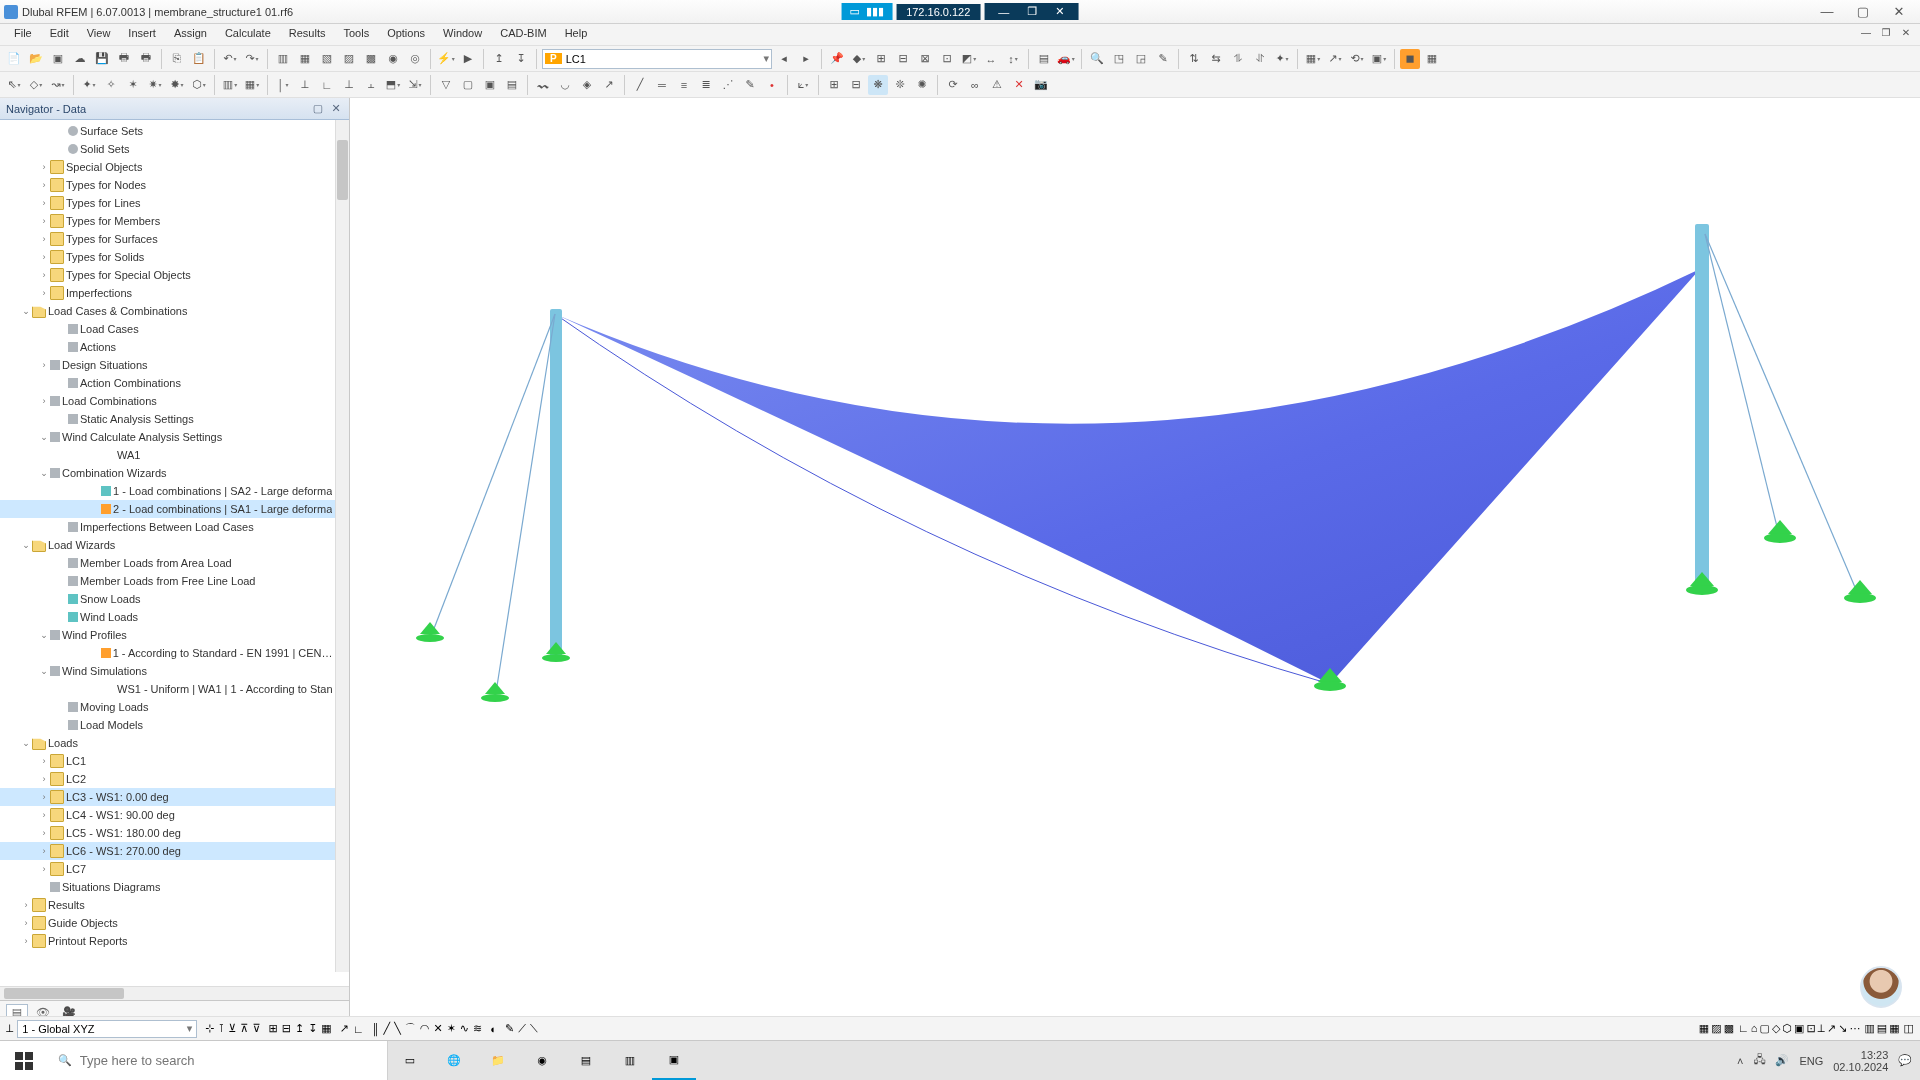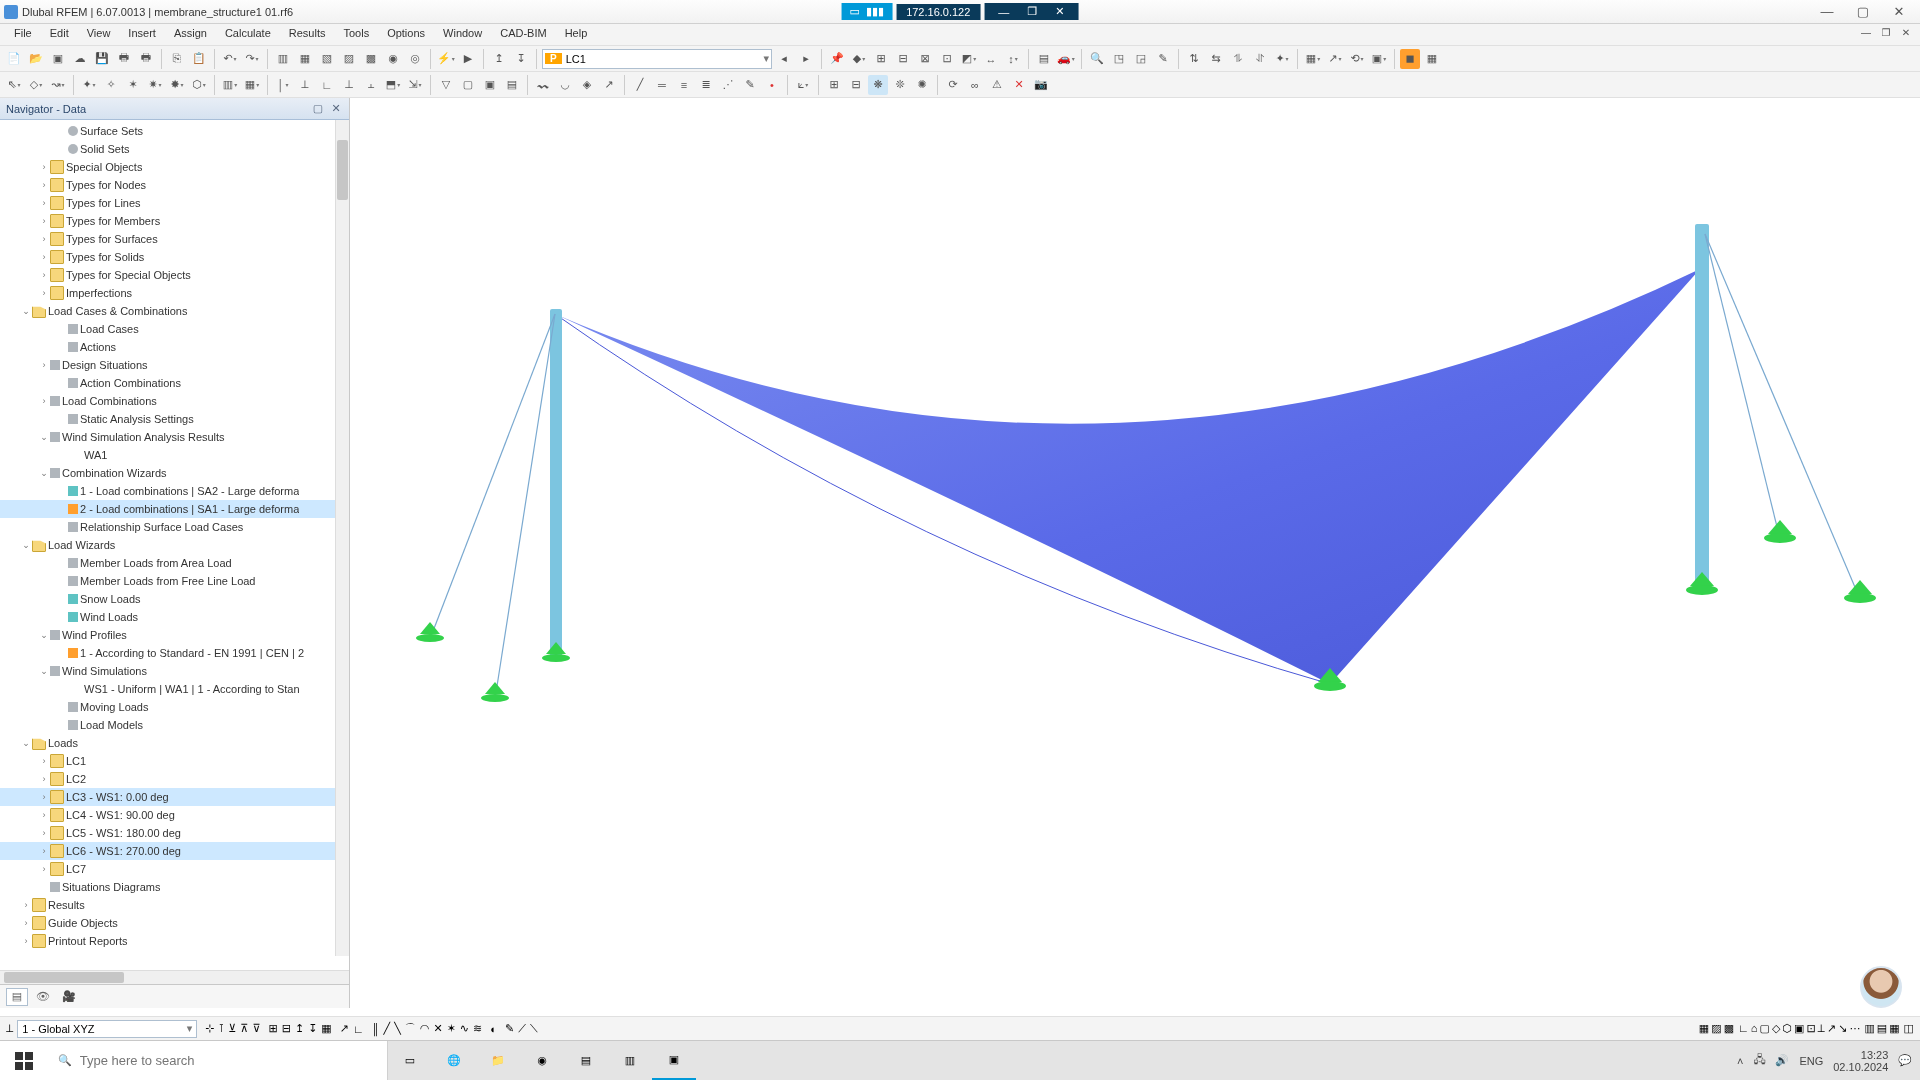--- a/index.html
+++ b/index.html
@@ -28,21 +28,21 @@
 .toolrow { height: 26px; background: #f4f4f4; border-bottom: 1px solid #e0e0e0; display: flex; align-items: center; padding: 0 4px; gap: 2px; }
 .toolrow .tbtn { width: 20px; height: 20px; display:flex; align-items:center; justify-content:center; border:1px solid transparent; border-radius:2px; color:#555;}
 .toolrow .tbtn.drop::after{content:"▾"; font-size:6px; margin-left:1px; color:#777;}
 .toolrow .sep { width:1px; height:20px; background:#ccc; margin:0 3px;}
 .toolrow .lc-select { display:flex; align-items:center; height:20px; border:1px solid #aebfd0; background:#fff; padding:0 2px; width:230px;}
 .toolrow .lc-select .p-badge { background:#ffa500; color:#fff; font-weight:bold; padding:0 5px; margin-right:4px; font-size:10px;}
 .toolrow .lc-select .lc-text { flex:1;}
 .toolrow .lc-select .dd { color:#777;}
 
 
-.navigator { position:absolute; left:0; top:98px; width:350px; bottom:72px; background:#fff; border-right:1px solid #c8c8c8; display:flex; flex-direction:column;}
+.navigator { position:absolute; left:0; top:98px; width:350px; bottom:56px; background:#fff; border-right:1px solid #c8c8c8; display:flex; flex-direction:column;}
 .navigator-header { height:22px; background:linear-gradient(#e8eef6,#d6e2f0); border-bottom:1px solid #a8bed8; display:flex; align-items:center; padding:0 6px; color:#2a466a; font-weight:500;}
 .navigator-header .nh-ctrls { margin-left:auto; display:flex; gap:4px; color:#5a6a80;}
 .navigator-header .nh-ctrls span{ width:14px; text-align:center; cursor:pointer;}
 .tree-wrap { flex:1; overflow:hidden; position:relative; }
 .tree { position:absolute; inset:0 14px 0 0; overflow-y:auto; padding:2px 0;}
 .tree-scrollbar{ position:absolute; right:0; top:0; bottom:14px; width:14px; background:#f0f0f0; border-left:1px solid #ddd;}
 .tree-scrollbar .thumb{ position:absolute; left:1px; right:1px; top:20px; height:60px; background:#c6c6c6; border-radius:2px;}
 .tree-hscroll { height:14px; background:#f0f0f0; border-top:1px solid #ddd; position:relative;}
 .tree-hscroll .thumb{position:absolute; top:1px; bottom:1px; left:4px; width:120px; background:#c6c6c6; border-radius:2px;}
 .tree-row { display:flex; align-items:center; height:18px; padding:0 2px 0 8px; white-space:nowrap; color:#333;}
@@ -50,21 +50,21 @@
 .tree-row .tw{ width:12px; text-align:center; color:#777; font-size:9px; user-select:none;}
 .tree-row .ico{ width:14px; height:14px; display:inline-flex; align-items:center; justify-content:center; margin-right:2px;}
 .tree-row .label{ overflow:hidden; text-overflow:ellipsis;}
 .ico.folder{ background:#f7d77c; border:1px solid #caa636; border-radius:1px;}
 .ico.folder-open{ background:#f7d77c; border:1px solid #caa636; border-radius:1px; clip-path:polygon(0 20%,60% 20%,100% 40%,100% 100%,0 100%);}
 .ico.dot{ width:10px; height:10px; border-radius:50%;}
 .ico.sq{ width:10px; height:10px; }
 .ico.orange{background:#ff9f2e;}
 .ico.teal{background:#5ec3c3;}
 .ico.gray{background:#b0b6bc;}
-.depth-1{padding-left:20px;} .depth-2{padding-left:38px;} .depth-3{padding-left:56px;} .depth-4{padding-left:56px;}
+.depth-1{padding-left:20px;} .depth-2{padding-left:38px;} .depth-3{padding-left:56px;} .depth-4{padding-left:89px;}
 
 .nav-bottom-tabs{ height:24px; border-top:1px solid #c8c8c8; display:flex; align-items:center; gap:4px; padding:0 6px; background:#f6f6f6;}
 .nav-bottom-tabs .tab-icon{ width:22px; height:18px; display:flex; align-items:center; justify-content:center; border:1px solid transparent; color:#666;}
 .nav-bottom-tabs .tab-icon.active{ background:#fff; border-color:#aebfd0;}
 
 
 .viewport{ position:absolute; left:350px; right:0; top:98px; bottom:60px; background:#fff; overflow:hidden;}
 .viewport svg{width:100%; height:100%;}
 .avatar{ position:absolute; right:18px; bottom:12px; width:42px; height:42px; border-radius:50%; background:radial-gradient(circle at 50% 35%, #e8c9b0 35%, #8a5a3a 38%, #8a5a3a 55%, #cfe6f2 58%); border:2px solid #d8e4ef;}
 
@@ -357,21 +357,21 @@
           <span class="label">Load Combinations</span>
         </div>
         <div class="tree-row depth-3">
           <span class="tw"></span>
           <span class="ico gray sq"></span>
           <span class="label">Static Analysis Settings</span>
         </div>
         <div class="tree-row depth-2">
           <span class="tw">⌄</span>
           <span class="ico gray sq"></span>
-          <span class="label">Wind Simulation Analysis Results</span>
+          <span class="label">Wind Calculate Analysis Settings</span>
         </div>
         <div class="tree-row depth-4">
           <span class="tw"></span>
           <span class="ico "></span>
           <span class="label">WA1</span>
         </div>
         <div class="tree-row depth-2">
           <span class="tw">⌄</span>
           <span class="ico gray sq"></span>
           <span class="label">Combination Wizards</span>
@@ -382,21 +382,21 @@
           <span class="label">1 - Load combinations | SA2 - Large deforma</span>
         </div>
         <div class="tree-row depth-4 sel">
           <span class="tw"></span>
           <span class="ico orange sq"></span>
           <span class="label">2 - Load combinations | SA1 - Large deforma</span>
         </div>
         <div class="tree-row depth-3">
           <span class="tw"></span>
           <span class="ico gray sq"></span>
-          <span class="label">Relationship Surface Load Cases</span>
+          <span class="label">Imperfections Between Load Cases</span>
         </div>
         <div class="tree-row depth-1">
           <span class="tw">⌄</span>
           <span class="ico folder-open"></span>
           <span class="label">Load Wizards</span>
         </div>
         <div class="tree-row depth-3">
           <span class="tw"></span>
           <span class="ico gray sq"></span>
           <span class="label">Member Loads from Area Load</span>

